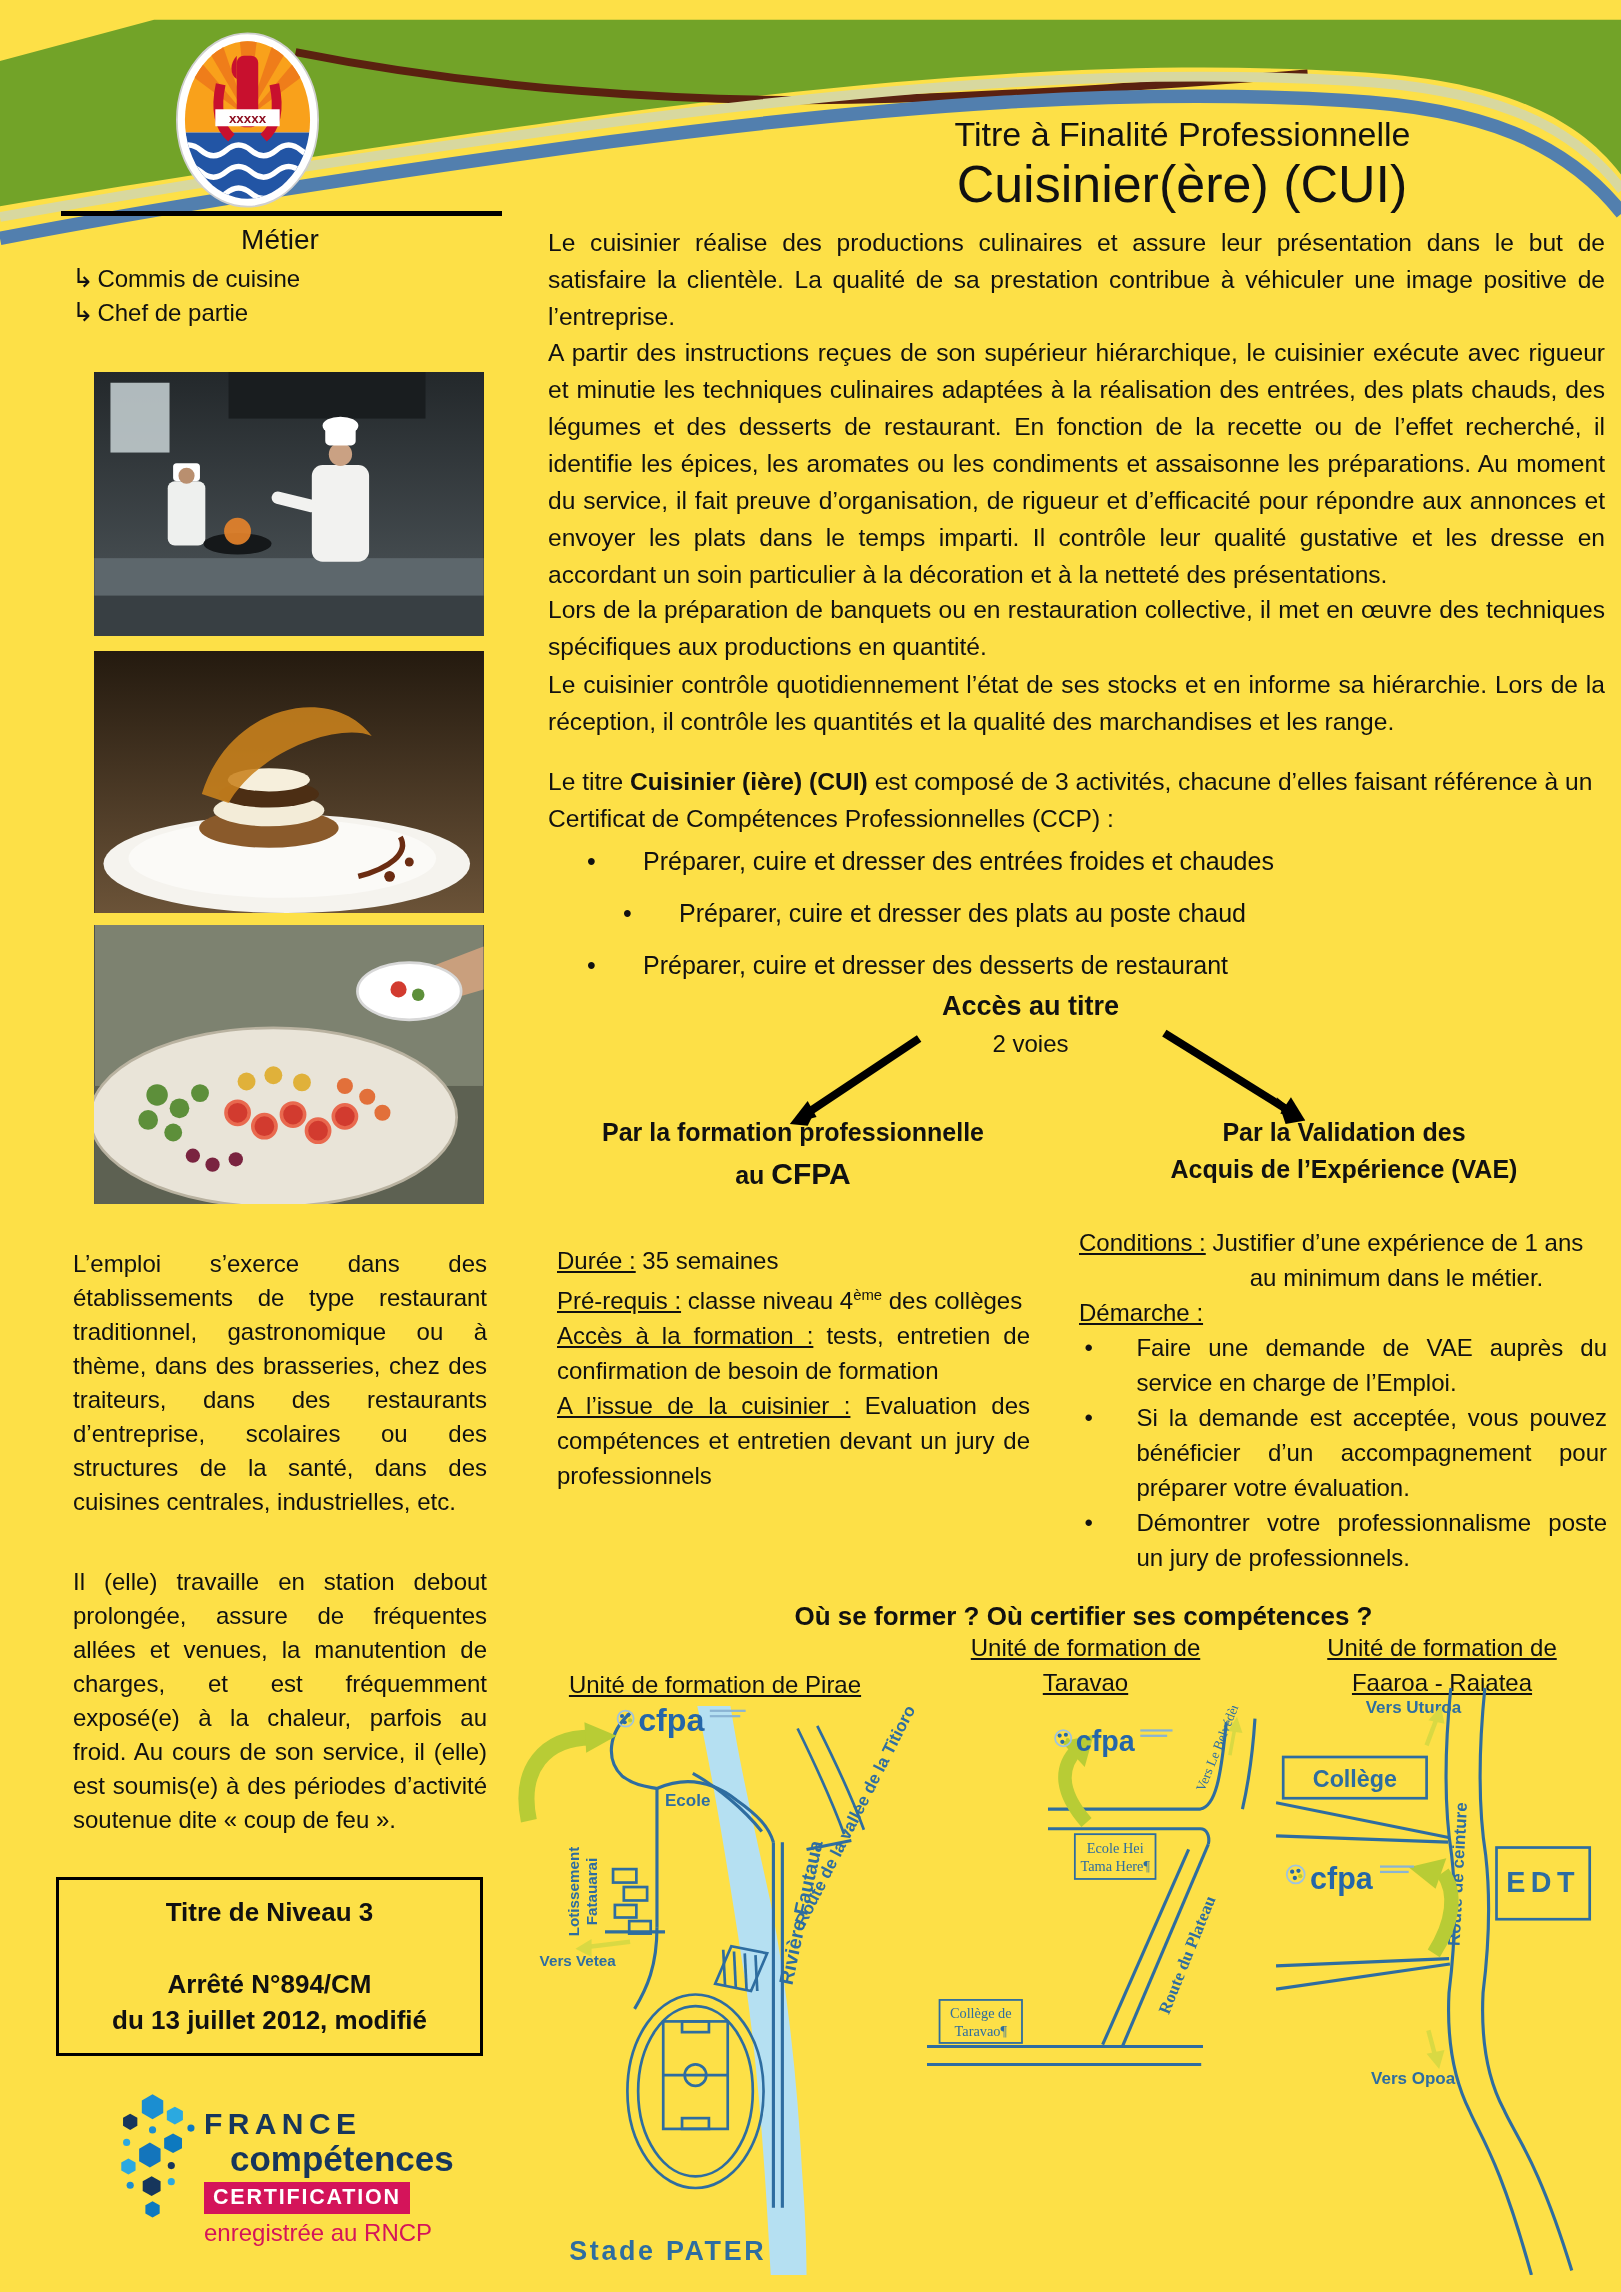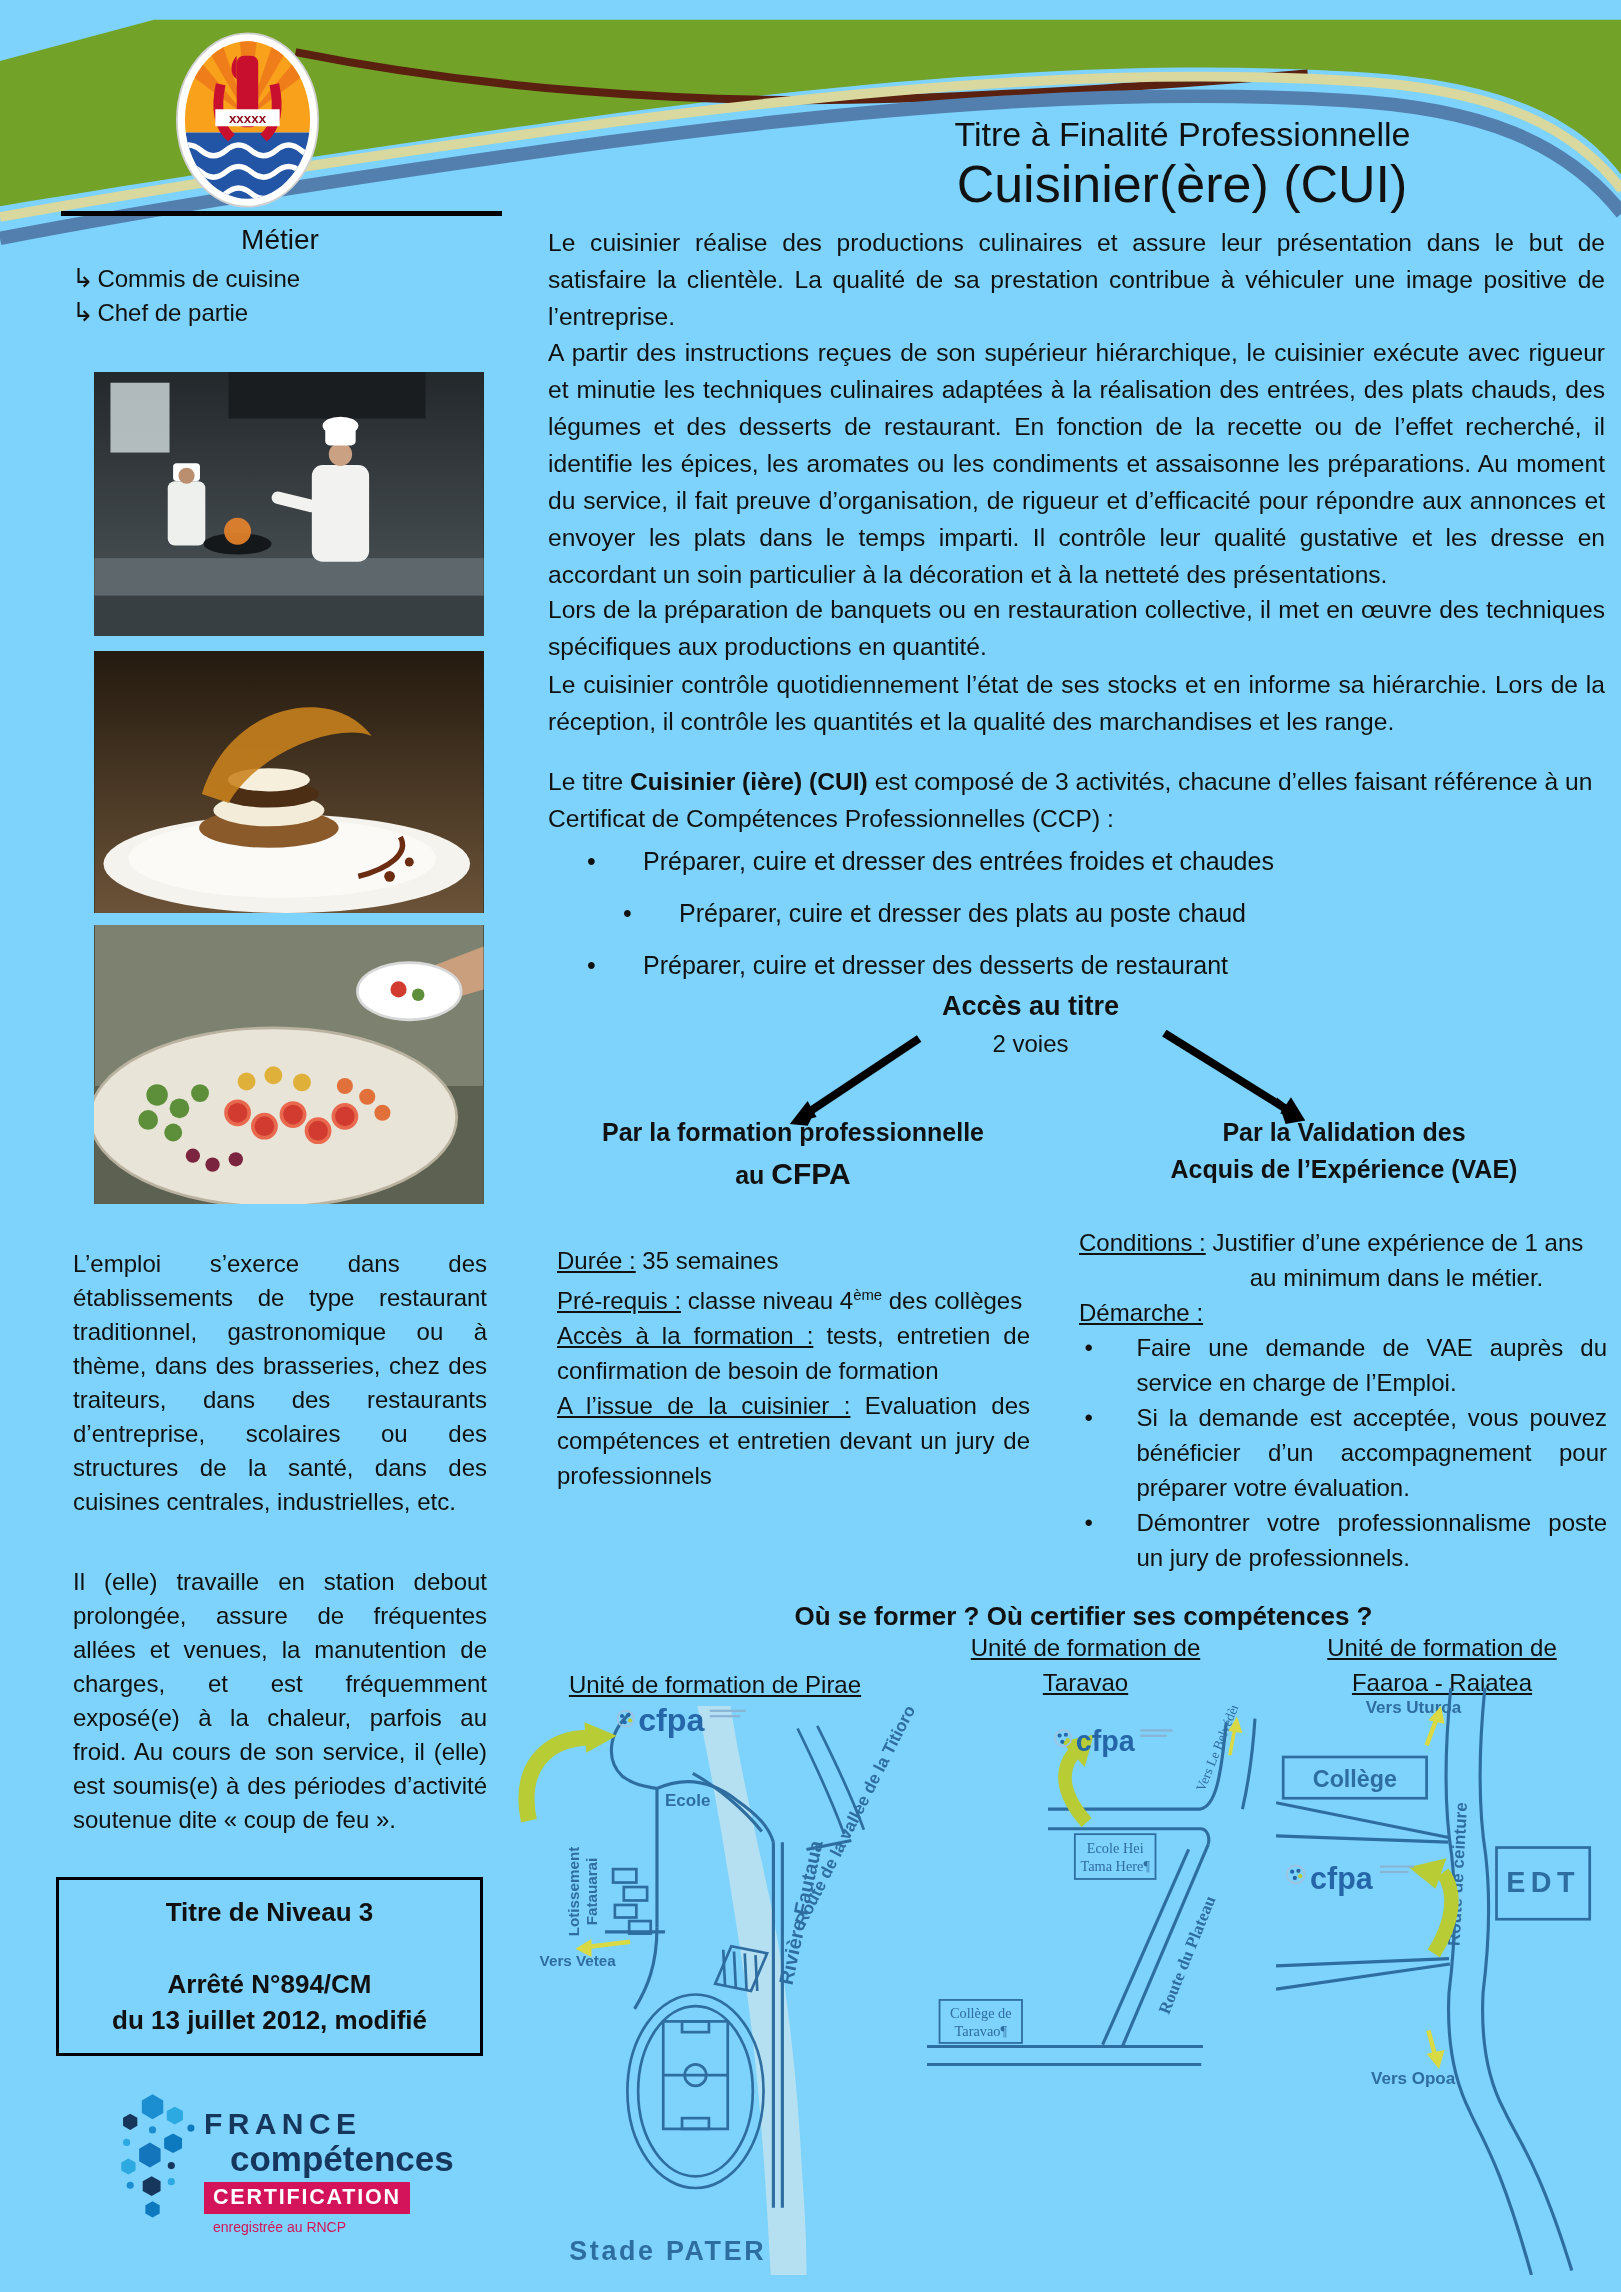--- a/index.html
+++ b/index.html
@@ -1,16 +1,16 @@
 <!DOCTYPE html>
 <html style="font-size:14.3px"><head>
 <meta charset="utf-8">
 <style>
   html,body{margin:0;padding:0;background:#e8e8e8;}
-  #page{position:relative;width:1622px;height:2293px;background:#7dd3fc;overflow:hidden;
+  #page{position:relative;width:1622px;height:2293px;background:#fde047;overflow:hidden;
         font-family:"Liberation Sans",sans-serif;color:#111;}
   .abs{position:absolute;}
   .just{text-align:justify;text-justify:inter-word;}
   .b{font-weight:bold;}
   .u{text-decoration:underline;}
   
   #banner{left:0;top:0;}
   #crest{left:176px;top:32px;}
   #rule{left:61px;top:211px;width:441px;height:5.4px;background:#000;}
   #banner-title{left:833px;top:115px;width:699px;font-size:34px;text-align:center;}
@@ -23,21 +23,21 @@
   #side-p1{left:73px;top:1247px;width:414px;font-size:24px;line-height:34px;}
   #side-p2{left:73px;top:1565px;width:414px;font-size:24px;line-height:34px;}
   #level-box{left:56px;top:1877px;width:421px;height:159px;border:3.6px solid #000;
              font-size:26px;line-height:36px;font-weight:bold;text-align:center;padding-top:14.3px;}
   #fc-logo{left:112px;top:2087px;width:340px;height:143px;}
   #fc-text{position:absolute;left:92px;top:19.7px;}
   #fc-line1{font-size:30px;font-weight:bold;letter-spacing:5.4px;color:#16365c;}
   #fc-line2{font-size:35px;font-weight:bold;color:#16365c;margin-top:-1.8px;margin-left:26px;}
   #fc-badge{display:inline-block;background:#d4145a;color:#fff;font-weight:bold;
             font-size:21.5px;letter-spacing:1.8px;padding:2.7px 9px 3.6px;margin-top:3.6px;}
-  #fc-caption{font-size:14px;color:#d4145a;margin-top:5.4px;margin-left:9px;}
+  #fc-caption{font-size:24px;color:#d4145a;margin-top:5.4px;}
   
   .mainp{left:548px;width:1057px;font-size:24.6px;line-height:37px;}
   #p1{top:224px;} #p2{top:334px;} #p3{top:591px;} #p4{top:666px;} #p-intro{top:763px;}
   .ccp-row{left:587px;width:985px;font-size:25px;}
   .ccp-row .bullet{display:inline-block;width:56px;}
   #access-title{left:681px;top:991px;width:699px;font-size:27px;font-weight:bold;text-align:center;}
   #access-sub{left:681px;top:1030px;width:699px;font-size:24px;text-align:center;}
   #arrows{left:699px;top:1026px;}
   #form-h1{left:560px;top:1118px;width:466px;font-size:25px;font-weight:bold;text-align:center;}
   #form-h2{left:560px;top:1157px;width:466px;font-size:25px;font-weight:bold;text-align:center;}

